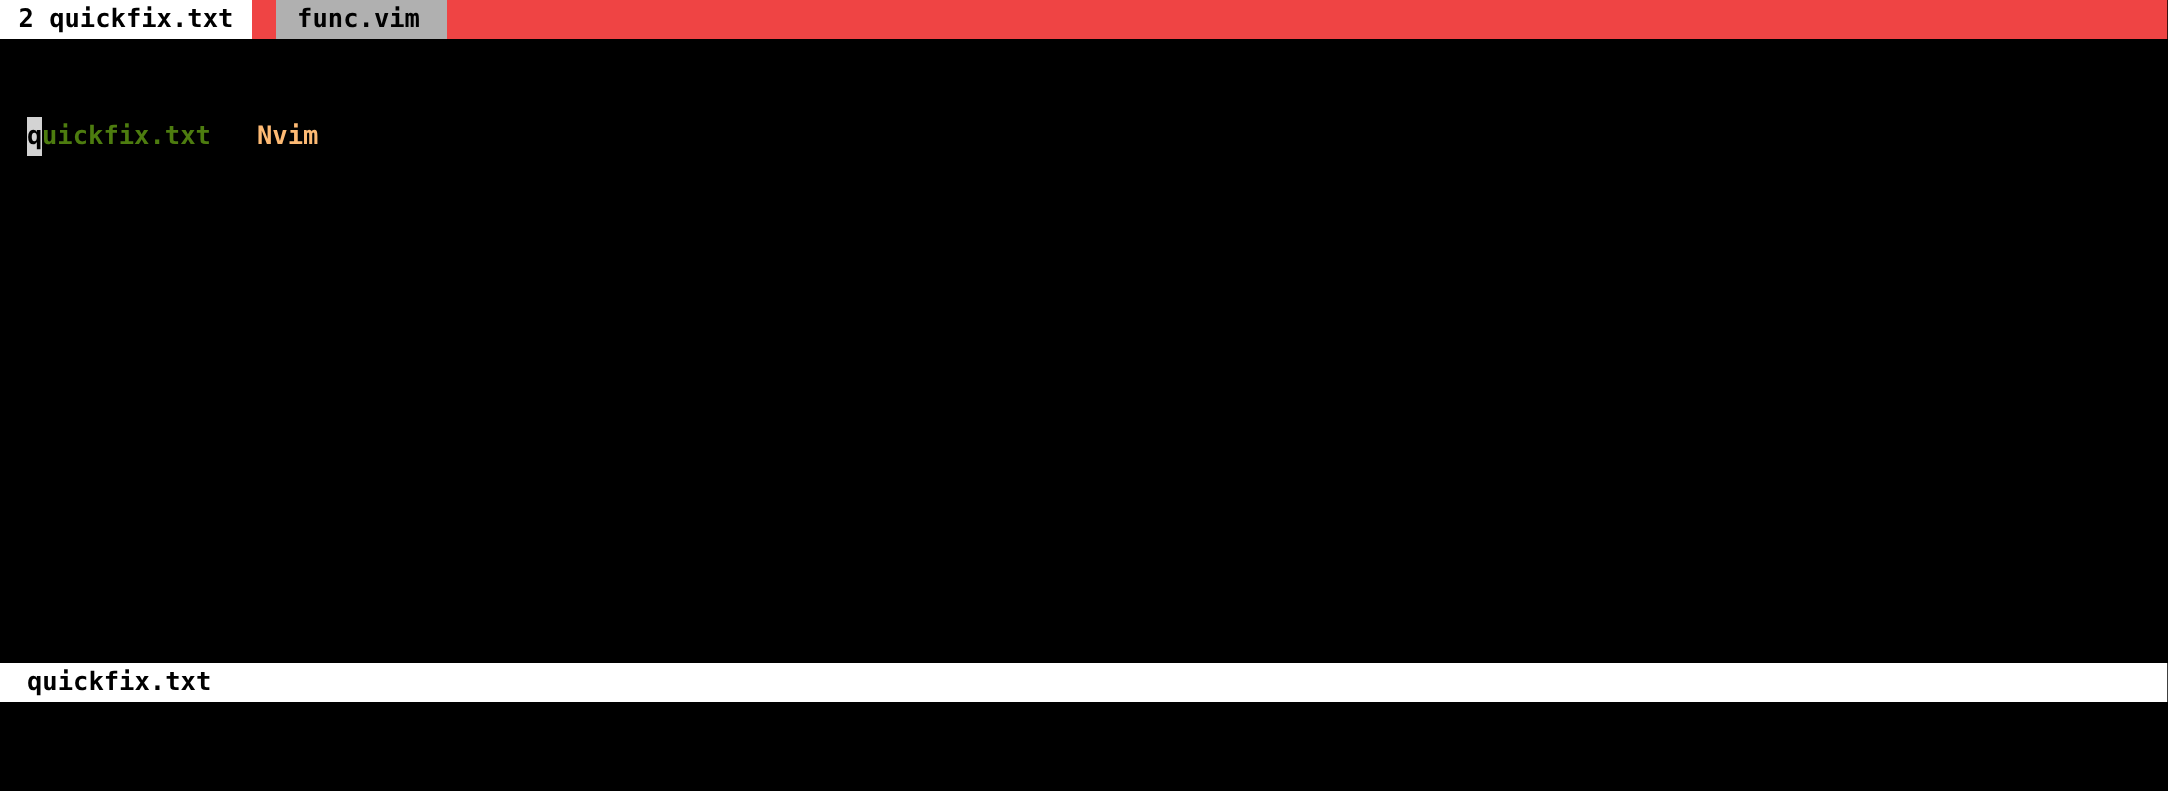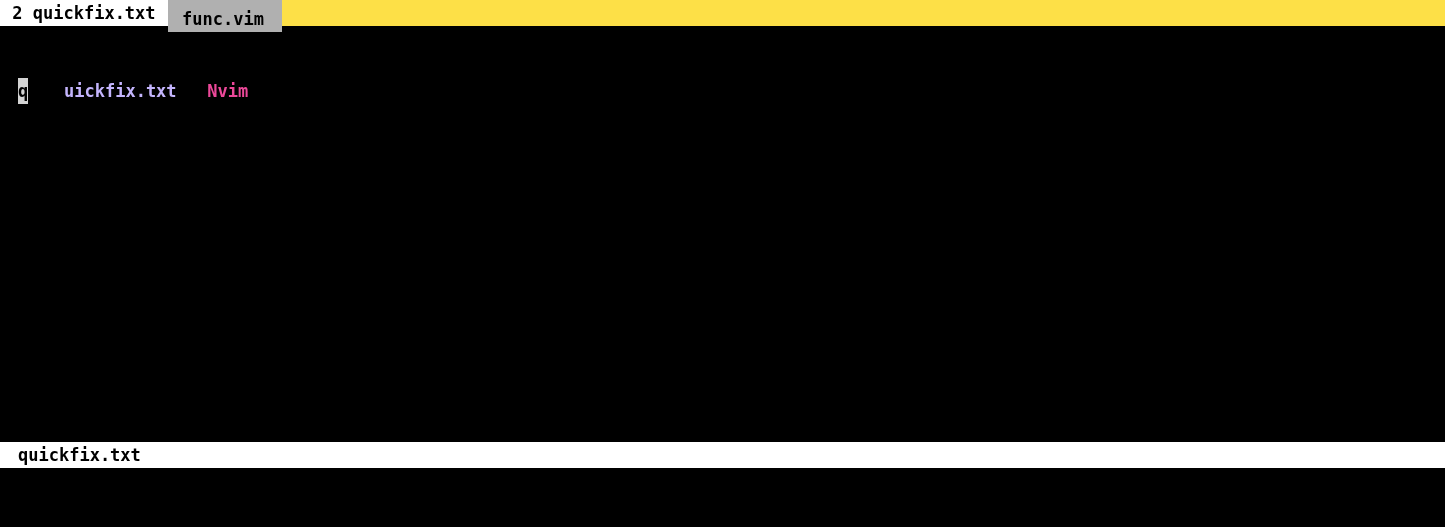--- a/index.html
+++ b/index.html
@@ -8,45 +8,46 @@
     height: 527px;
     background: #000;
     font-family: "DejaVu Sans Mono", "Consolas", "Menlo", monospace;
     font-size: 17px;
     line-height: 26px;
     overflow: hidden;
     color: #fff;
     font-weight: bold;
   }
   .tabline {
-    background: #fde047;
+    background: #ef4444;
     color: #000;
     height: 26px;
     display: flex;
-    align-items: center;
+    align-items: flex-end;
     white-space: pre;
+    gap: 16px;
   }
   .tab-active { color: #000; background: #fff; padding: 0 2px; }
   .tab-inactive { color: #000; background: #b0b0b0; padding: 12px 8px 0 4px; }
   .editor {
     background: #000;
     color: #fff;
     white-space: pre;
     padding-left: 18px;
   }
   .topline { height: 26px; }
   .cursor-block {
     background: #d3d3d3;
     color: #000;
     display: inline-block;
     width: 10px;
     text-align: left;
   }
-  .filetag { color: #c4b5fd; margin-left: 36px; }
-  .nvim { color: #ec4899; text-align: right; }
+  .filetag { color: #4d7c0f; }
+  .nvim { color: #fdba74; text-align: right; }
   .blank { height: 26px; }
   .manual-row { height: 26px; color: #38d2d8; }
   .statusline {
     background: #fff;
     color: #000;
     height: 26px;
     white-space: pre;
     padding-left: 18px;
   }
 </style>

